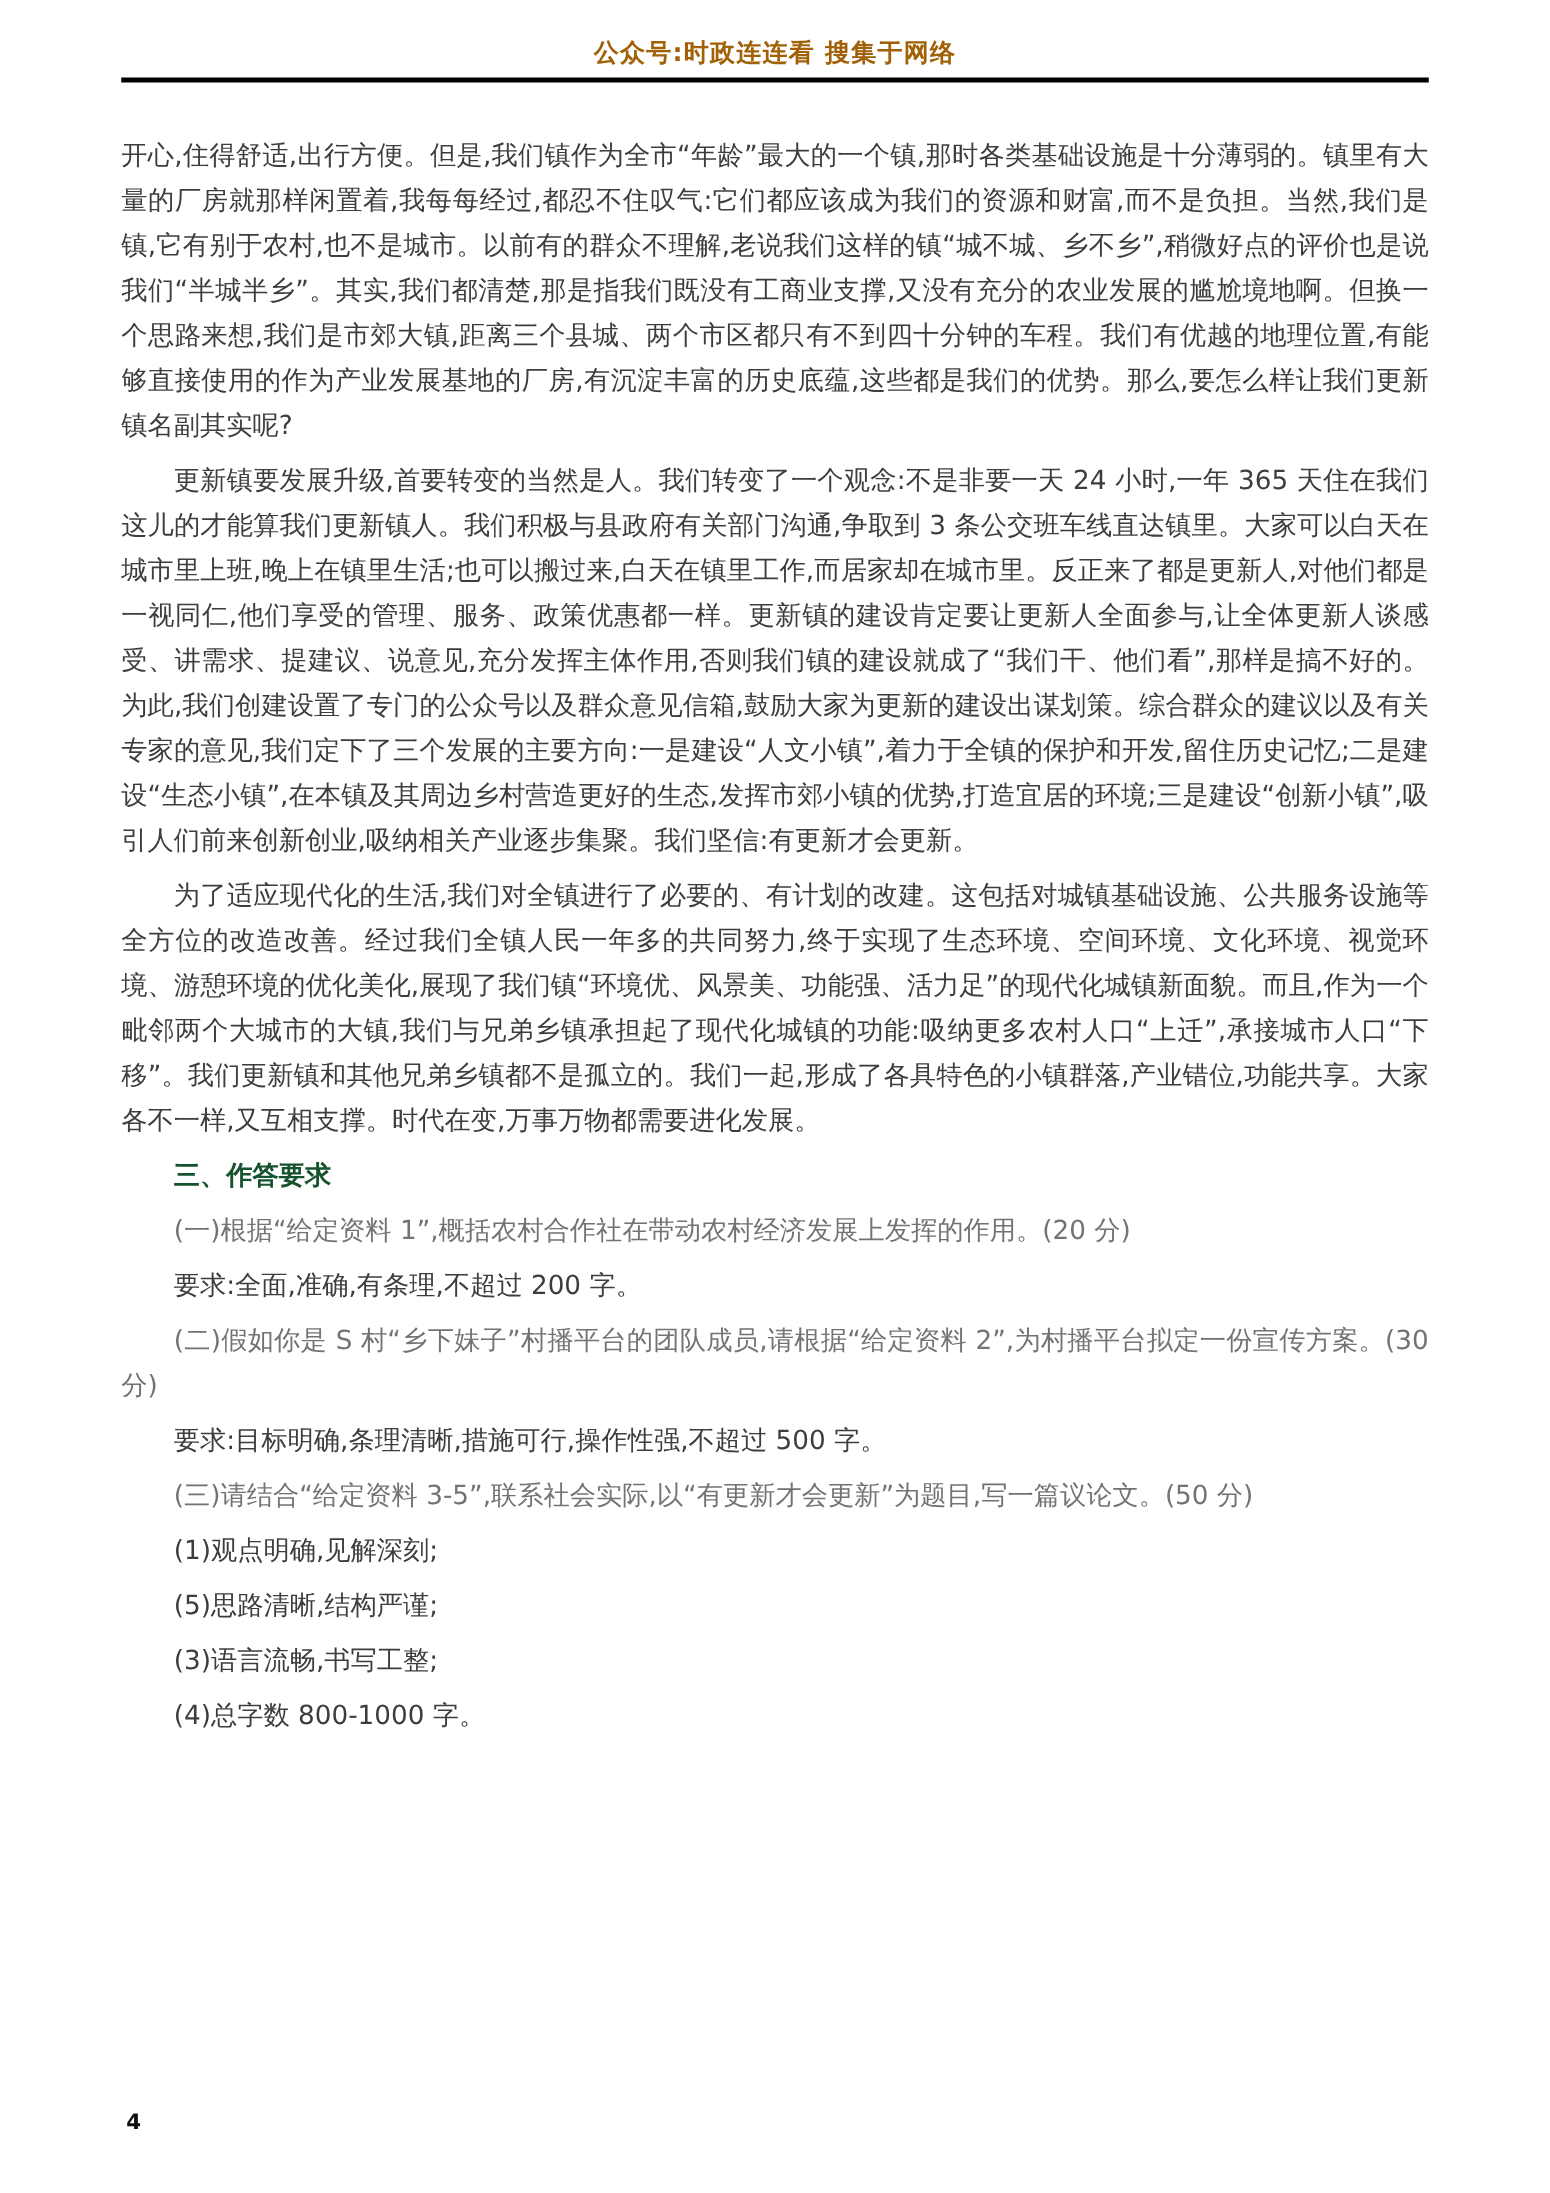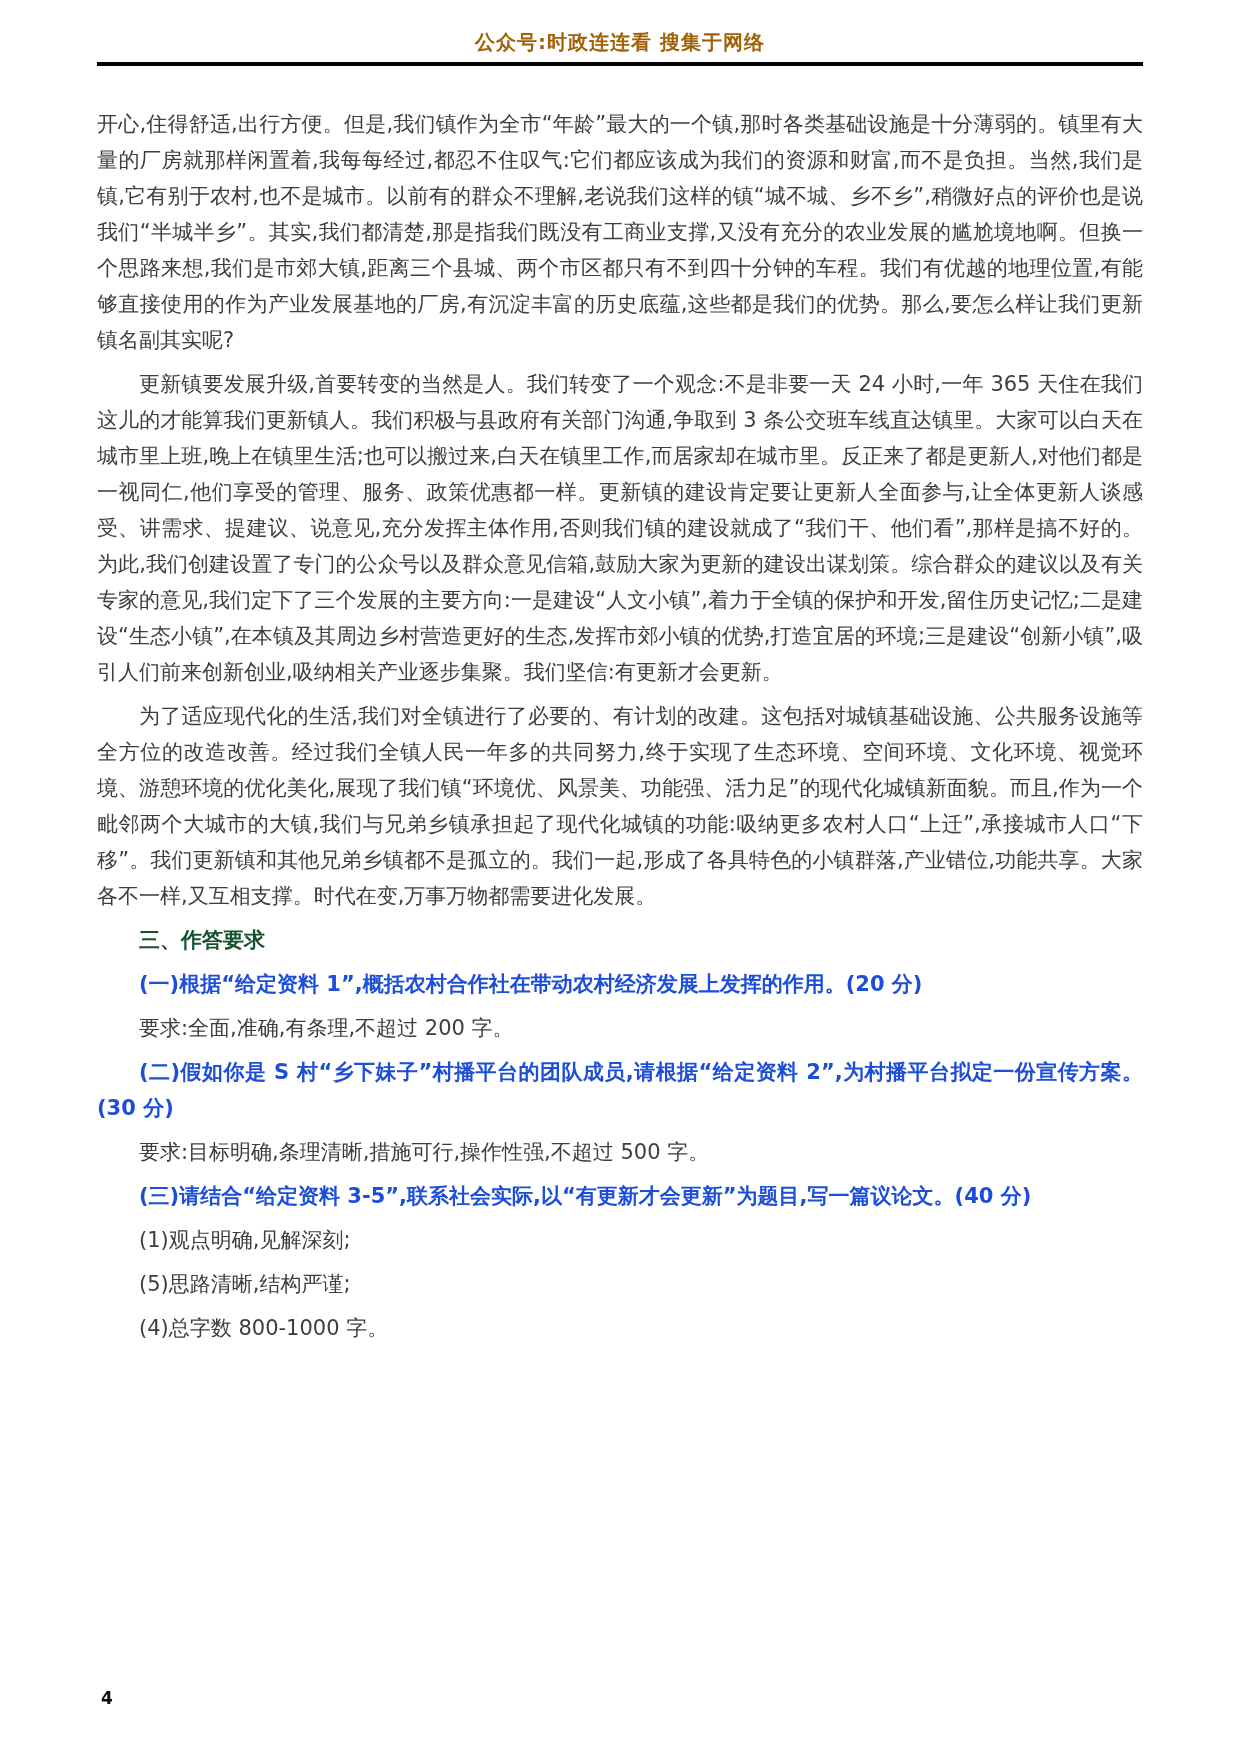--- a/index.html
+++ b/index.html
@@ -40,22 +40,22 @@
     line-height: 36px;
     text-align: justify;
   }
   .doc-body p {
     margin: 0 0 8px 0;
   }
   .para-indent {
     text-indent: 2em;
   }
   .bold-line {
-    font-weight: bold;
-    color: #1d4ed8;
+    font-weight: normal;
+    color: #737373;
   }
   .section-heading {
     font-weight: bold;
     color: #14532d;
     text-indent: 2em;
     margin-top: 6px !important;
   }
   .footer-page-num {
     position: absolute;
     left: 101px;
@@ -86,27 +86,28 @@
     <p class="section-heading">三、作答要求</p>
 
     <p class="para-indent bold-line">(一)根据“给定资料 1”,概括农村合作社在带动农村经济发展上发挥的作用。(20 分)</p>
 
     <p class="para-indent">要求:全面,准确,有条理,不超过 200 字。</p>
 
     <p class="para-indent bold-line">(二)假如你是 S 村“乡下妹子”村播平台的团队成员,请根据“给定资料 2”,为村播平台拟定一份宣传方案。(30 分)</p>
 
     <p class="para-indent">要求:目标明确,条理清晰,措施可行,操作性强,不超过 500 字。</p>
 
-    <p class="para-indent bold-line">(三)请结合“给定资料 3-5”,联系社会实际,以“有更新才会更新”为题目,写一篇议论文。(40 分)</p>
+    <p class="para-indent bold-line">(三)请结合“给定资料 3-5”,联系社会实际,以“有更新才会更新”为题目,写一篇议论文。(50 分)</p>
 
 
     <p class="para-indent">(1)观点明确,见解深刻;</p>
 
     <p class="para-indent">(5)思路清晰,结构严谨;</p>
 
+    <p class="para-indent">(3)语言流畅,书写工整;</p>
 
     <p class="para-indent">(4)总字数 800-1000 字。</p>
 
   </div>
 
   <div class="footer-page-num">4</div>
 
 </div>
 
 </body></html>

